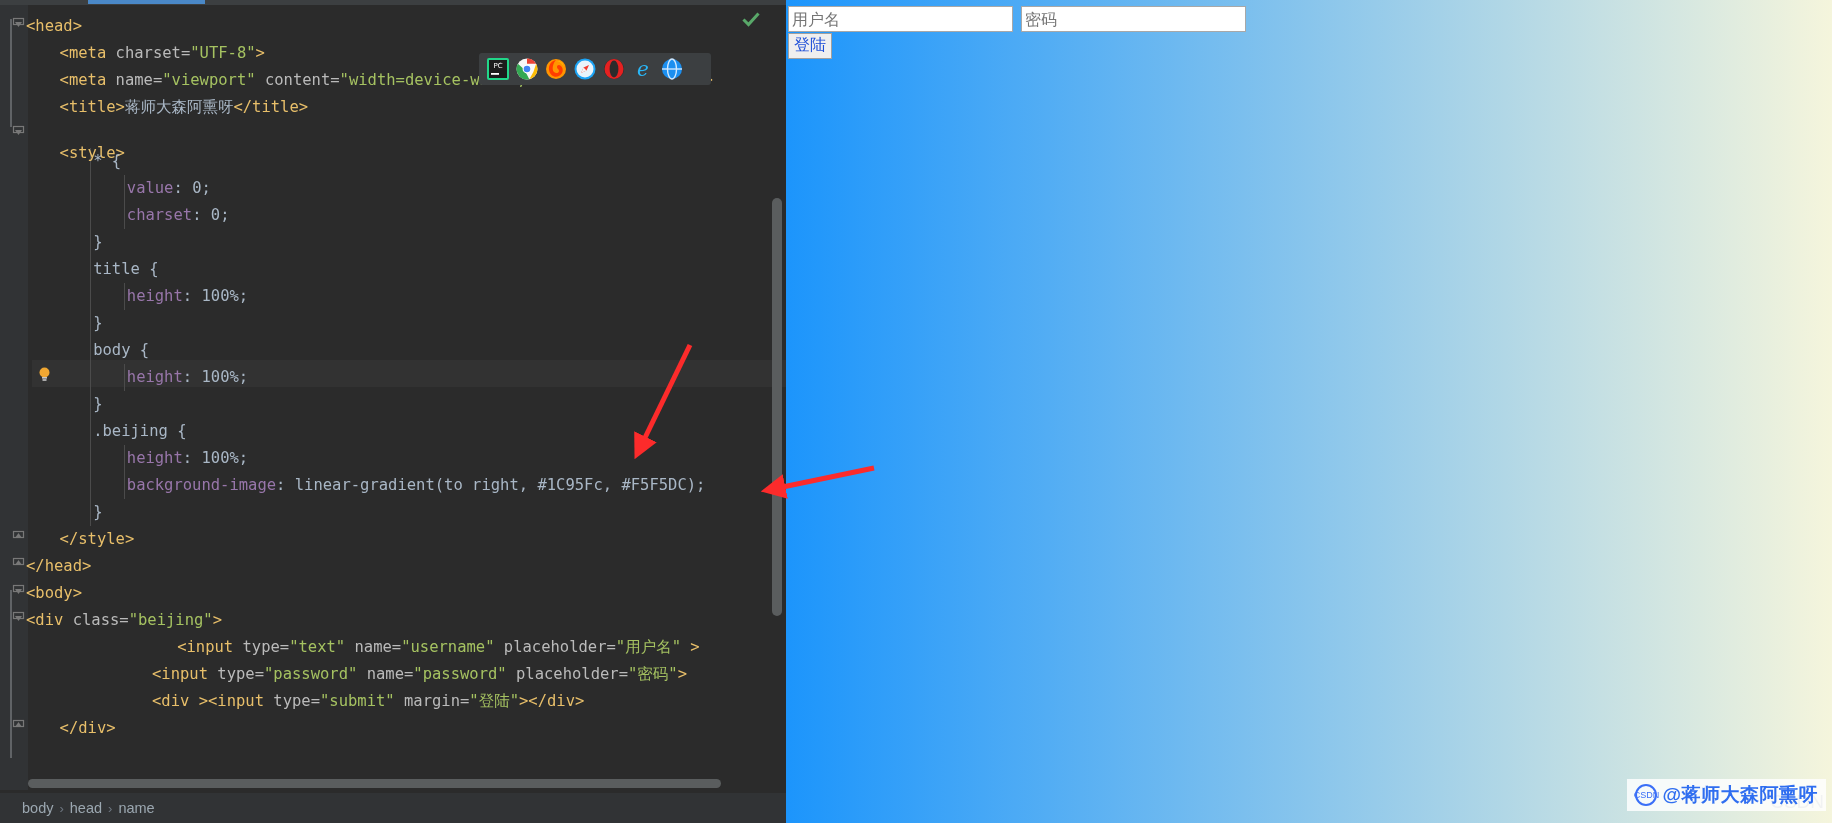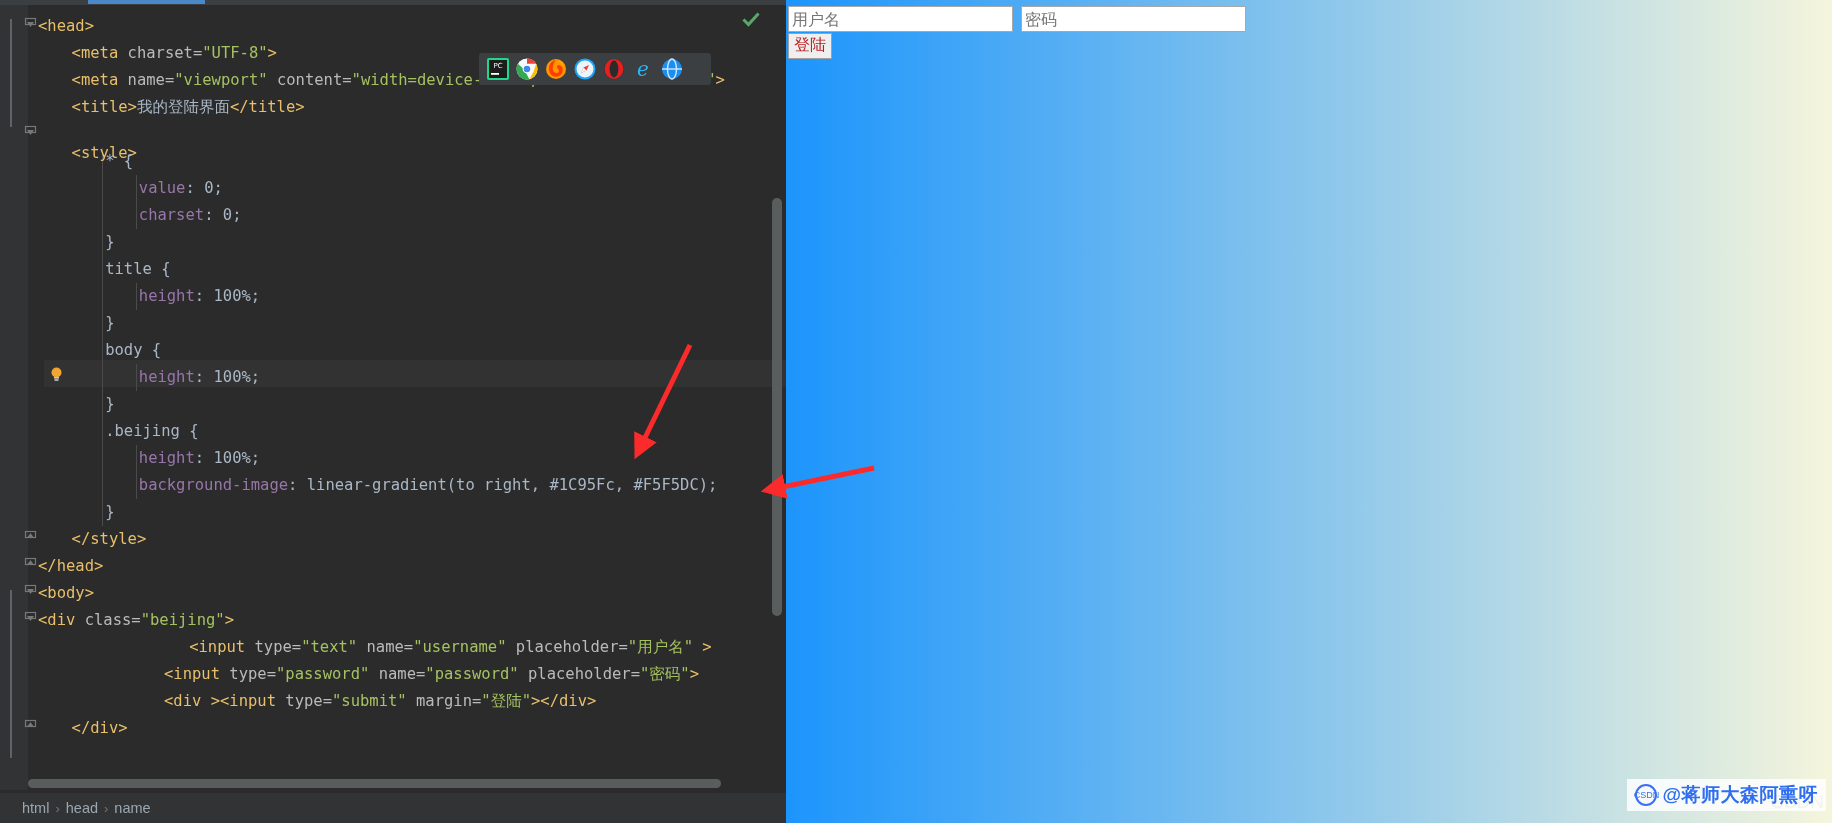--- a/index.html
+++ b/index.html
@@ -83,21 +83,21 @@
   .bulb {
     position: absolute;
     left: 8px;
     width: 17px; height: 17px;
   }
 
   
   .code-area {
     position: absolute;
     top: 5px;
-    left: 16px;
+    left: 4px;
     width: 786px;
     height: 785px;
     overflow: hidden;
   }
   .current-line-hl {
     position: absolute;
     left: 28px;
     width: 758px;
     height: 27px;
     background: #323232;
@@ -254,21 +254,21 @@
   }
   .prev-submit {
     position: absolute;
     top: 33px;
     left: 2px;
     background: #efefef;
     border: 1px solid #a0a0a0;
     box-sizing: border-box;
     font-family: "DejaVu Sans", sans-serif;
     font-size: 16px;
-    color: #b91c1c;
+    color: #1d4ed8;
     padding: 1px 5px 3px 5px;
     line-height: 20px;
     cursor: default;
   }
 
   
   .overlay-arrows {
     position: absolute;
     top: 0; left: 0;
     width: 1832px; height: 823px;
@@ -342,21 +342,21 @@
           <div class="indent-guide" style="left: 86.2px; top: 143px; height: 378px;"></div>
           <div class="indent-guide" style="left: 119.8px; top: 170px; height: 54px;"></div>
           <div class="indent-guide" style="left: 119.8px; top: 278px; height: 27px;"></div>
           <div class="indent-guide" style="left: 119.8px; top: 359px; height: 27px;"></div>
           <div class="indent-guide" style="left: 119.8px; top: 440px; height: 54px;"></div>
         </div>
       <div id="code-lines">
           <div class="code-line" style="top: 8px; left: 22px;"><span class="t-tag">&lt;head&gt;</span></div>
           <div class="code-line" style="top: 35px; left: 55.6px;"><span class="t-tag">&lt;meta </span><span class="t-attr">charset=</span><span class="t-str">"UTF-8"</span><span class="t-tag">&gt;</span></div>
           <div class="code-line" style="top: 62px; left: 55.6px;"><span class="t-tag">&lt;meta </span><span class="t-attr">name=</span><span class="t-str">"viewport"</span><span class="t-attr"> content=</span><span class="t-str">"width=device-width, initial-scale=1.0"</span><span class="t-tag">&gt;</span></div>
-          <div class="code-line" style="top: 89px; left: 55.6px;"><span class="t-tag">&lt;title&gt;</span><span class="t-text">我的登陆界面</span><span class="t-tag">&lt;/title&gt;</span></div>
+          <div class="code-line" style="top: 89px; left: 55.6px;"><span class="t-tag">&lt;title&gt;</span><span class="t-text">蒋师大森阿熏呀</span><span class="t-tag">&lt;/title&gt;</span></div>
           <div class="code-line" style="top: 116px; left: 55.6px; margin-top: 19px;"><span class="t-tag">&lt;style&gt;</span></div>
           <div class="code-line" style="top: 143px; left: 89.2px;"><span class="t-css-sel">* {</span></div>
           <div class="code-line" style="top: 170px; left: 122.8px;"><span class="t-css-prop">value</span><span class="t-punct">: </span><span class="t-plain">0;</span></div>
           <div class="code-line" style="top: 197px; left: 122.8px;"><span class="t-css-prop">charset</span><span class="t-punct">: </span><span class="t-plain">0;</span></div>
           <div class="code-line" style="top: 224px; left: 89.2px;"><span class="t-punct">}</span></div>
           <div class="code-line" style="top: 251px; left: 89.2px;"><span class="t-css-sel">title {</span></div>
           <div class="code-line" style="top: 278px; left: 122.8px;"><span class="t-css-prop">height</span><span class="t-punct">: </span><span class="t-plain">100%;</span></div>
           <div class="code-line" style="top: 305px; left: 89.2px;"><span class="t-punct">}</span></div>
           <div class="code-line" style="top: 332px; left: 89.2px;"><span class="t-css-sel">body {</span></div>
           <div class="code-line" style="top: 359px; left: 122.8px;"><span class="t-css-prop">height</span><span class="t-punct">: </span><span class="t-plain">100%;</span></div>
@@ -475,21 +475,21 @@
       </div>
 
     <div class="v-scroll-track">
       <div class="v-scroll-thumb"></div>
     </div>
     <div class="h-scroll-track">
       <div class="h-scroll-thumb"></div>
     </div>
 
     <div class="breadcrumb-bar" id="breadcrumb">
-        <span class="crumb">html</span>
+        <span class="crumb">body</span>
         <span class="crumb-sep">›</span>
         <span class="crumb">head</span>
         <span class="crumb-sep">›</span>
         <span class="crumb">name</span>
       </div>
   </div>
 
   <div id="preview">
     <div class="prev-row">
       <input class="prev-input" type="text" placeholder="用户名" style="">

